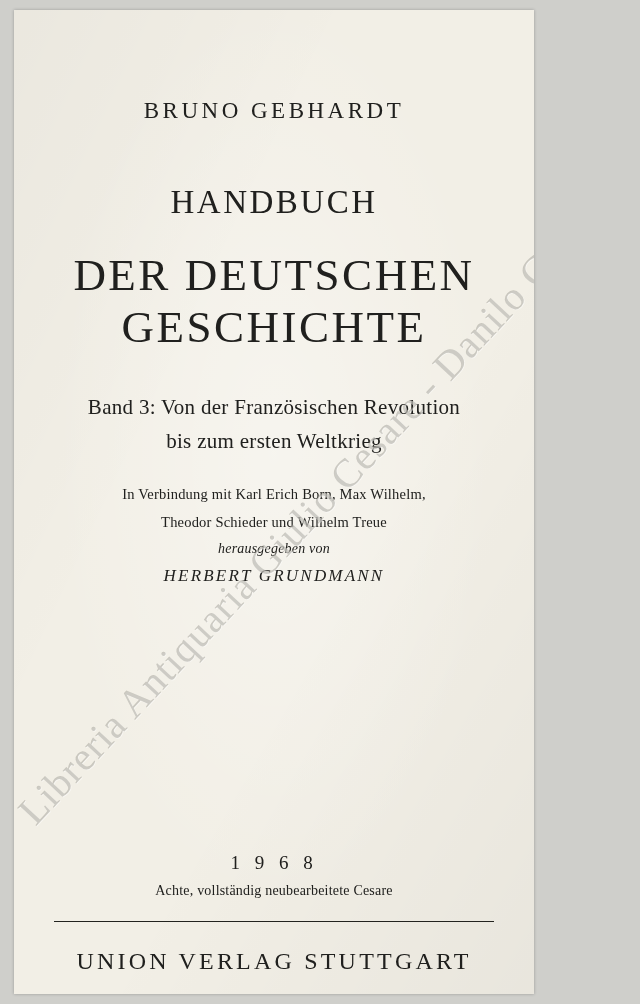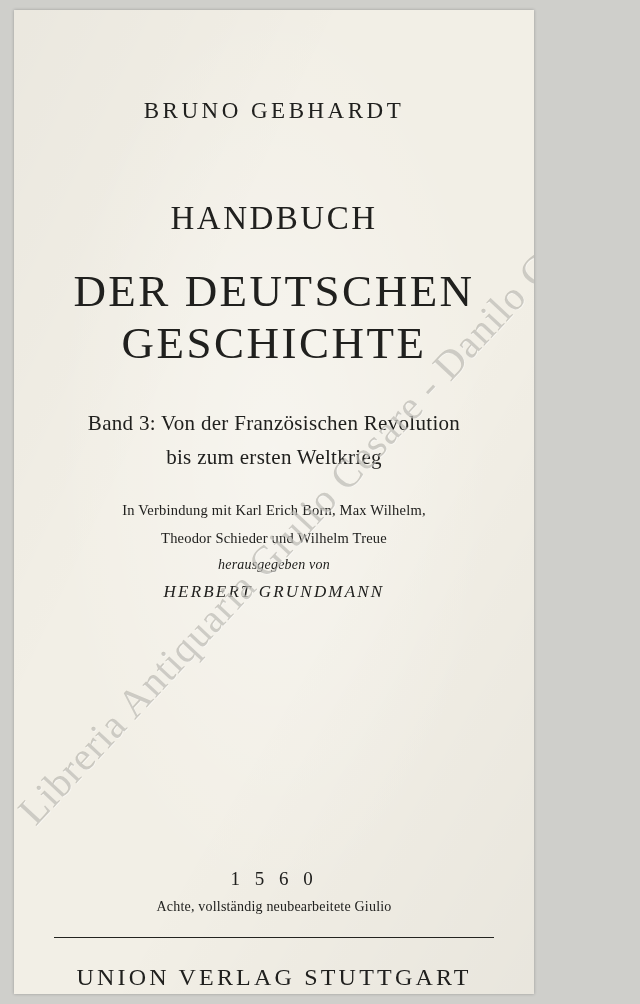--- a/index.html
+++ b/index.html
@@ -42,21 +42,21 @@
     color: #20201e;
   }
   .author {
     margin-top: 88px;
     font-size: 23px;
     letter-spacing: 3.5px;
     font-variant: small-caps;
     text-transform: uppercase;
   }
   .title-line1 {
-    margin-top: 76px;
+    margin-top: 60px;
     font-size: 33px;
     letter-spacing: 2.5px;
   }
   .title-line2 {
     margin-top: 28px;
     font-size: 45px;
     letter-spacing: 2.5px;
   }
   .subtitle1 {
     margin-top: 42px;
@@ -150,22 +150,22 @@
     <div class="title-line2">DER DEUTSCHEN GESCHICHTE</div>
 
     <div class="subtitle1">Band 3: Von der Französischen Revolution</div>
     <div class="subtitle2">bis zum ersten Weltkrieg</div>
 
     <div class="credit1">In Verbindung mit Karl Erich Born, Max Wilhelm,</div>
     <div class="credit2">Theodor Schieder und Wilhelm Treue</div>
     <div class="credit3">herausgegeben von</div>
     <div class="editor">HERBERT GRUNDMANN</div>
 
-    <div class="year">1 5 6 0</div>
-    <div class="edition">Achte, vollständig neubearbeitete Giulio</div>
+    <div class="year">1 9 6 8</div>
+    <div class="edition">Achte, vollständig neubearbeitete Cesare</div>
 
     <div class="rule"></div>
 
     <div class="publisher">UNION VERLAG STUTTGART</div>
   </div>
 
   <div class="watermark">
     <span>Libreria Antiquaria Giulio Cesare - Danilo Corradi</span>
   </div>
 </div>

